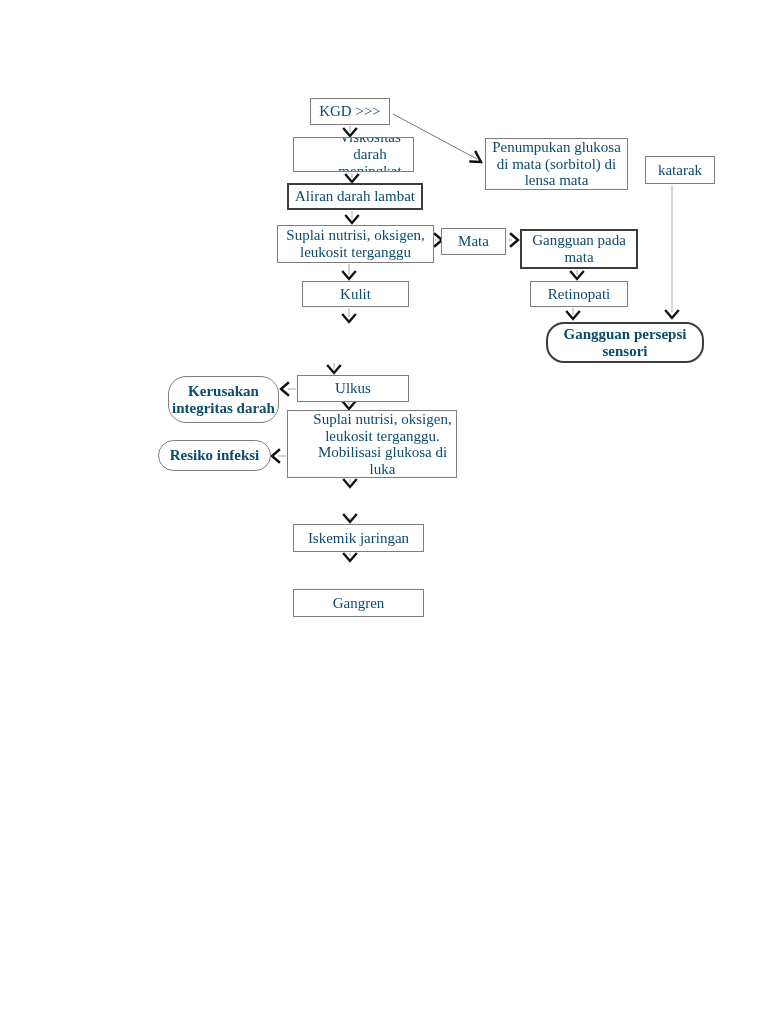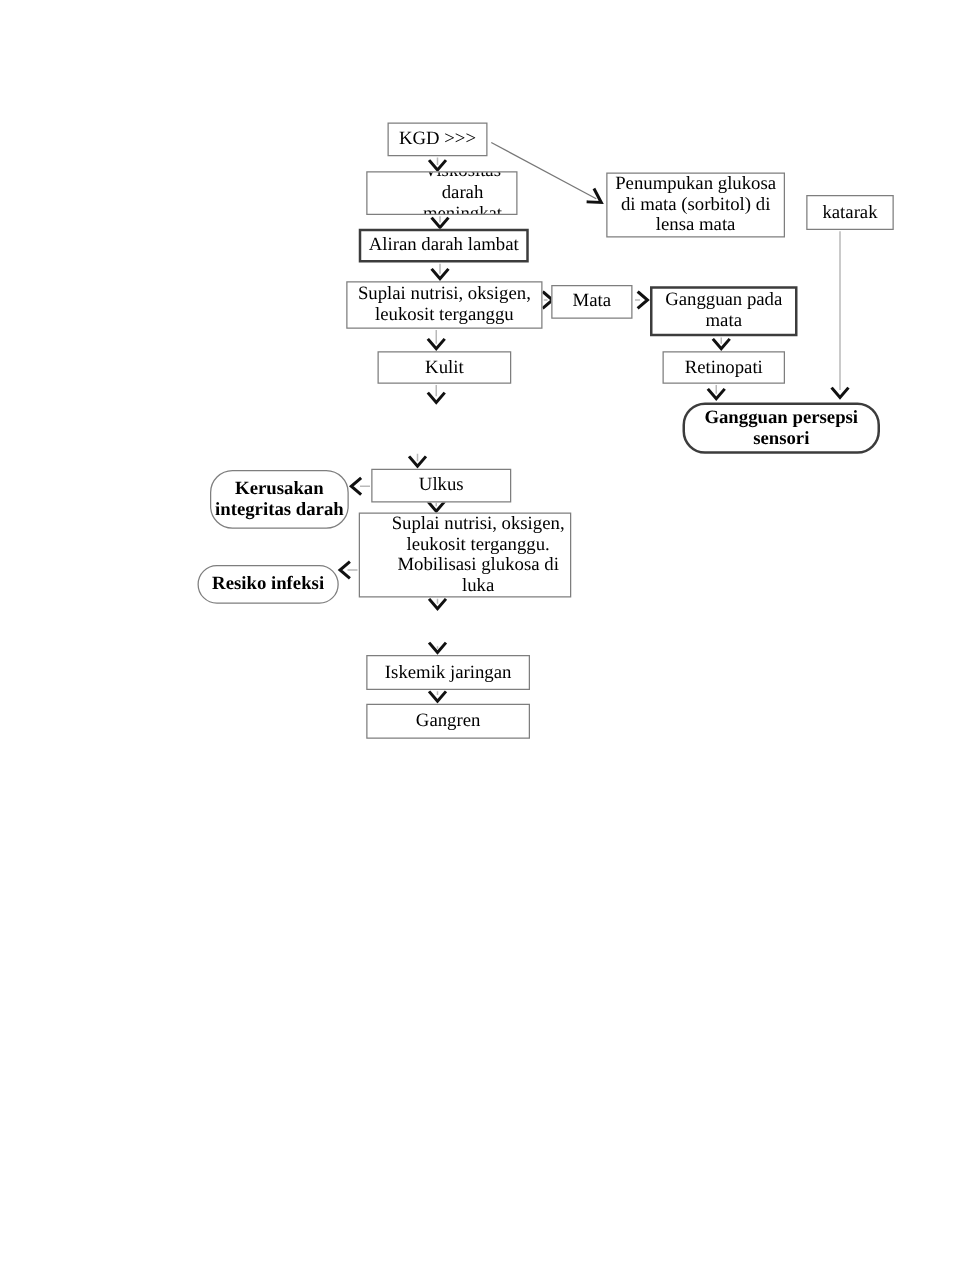--- a/index.html
+++ b/index.html
@@ -2,45 +2,45 @@
 <html><head>
 <meta charset="utf-8">
 <style>
   html,body{margin:0;padding:0;background:#ffffff;}
   .page{position:relative;width:768px;height:1024px;background:#ffffff;overflow:hidden;
         font-family:"Liberation Serif", serif;}
   .connectors{position:absolute;left:0;top:0;width:768px;height:1024px;pointer-events:none;}
   .node{position:absolute;box-sizing:border-box;background:#ffffff;
         border:1.5px solid #7e7e7e;
         display:flex;align-items:center;justify-content:center;
-        text-align:center;color:#000000;font-size:15px;line-height:1.12;
+        text-align:center;color:#0c4a6e;font-size:15px;line-height:1.12;
         padding:1px 3px;overflow:hidden;}
   .node.dark{border-color:#3c3c3c;border-width:2px;}
   .node.bold{font-weight:bold;border-radius:18px;}
 
   
   .n-kgd        {left:310px;top: 98px;width: 80px;height:27px;}
   .n-viskositas {left:293px;top:137px;width:121px;height:35px;padding-left:36px;}
   .n-aliran     {left:287px;top:183px;width:136px;height:27px;}
   .n-suplai1    {left:277px;top:225px;width:157px;height:38px;}
   .n-mata       {left:441px;top:228px;width: 65px;height:27px;}
   .n-penumpukan {left:485px;top:138px;width:143px;height:52px;}
   .n-katarak    {left:645px;top:156px;width: 70px;height:28px;}
   .n-iskemikmata{left:520px;top:229px;width:118px;height:40px;}
   .n-retinopati {left:530px;top:281px;width: 98px;height:26px;}
   .n-gangguan   {left:546px;top:322px;width:158px;height:41px;}
   .n-kulit      {left:302px;top:281px;width:107px;height:26px;}
   .n-perubahan  {left:277px;top:324px;width:157px;height:38px;}
   .n-kerusakan  {left:168px;top:376px;width:111px;height:47px;}
   .n-ulkus      {left:297px;top:375px;width:112px;height:27px;}
   .n-suplai2    {left:287px;top:410px;width:170px;height:68px;line-height:1.1;padding-left:24px;}
-  .n-resiko     {left:158px;top:440px;width:113px;height:31px;margin-top:12px;}
+  .n-resiko     {left:158px;top:440px;width:113px;height:31px;}
   .n-luka       {left:293px;top:489px;width:131px;height:27px;}
   .n-iskemikjar {left:293px;top:524px;width:131px;height:28px;}
-  .n-gangren    {left:293px;top:563px;width:131px;height:28px;}
+  .n-gangren    {left:293px;top:589px;width:131px;height:28px;}
 
   .stem{stroke:#b9b9b9;stroke-width:1.2;fill:none;}
   .stem-dark{stroke:#777777;stroke-width:1;fill:none;}
   .head{stroke:#111111;stroke-width:2.4;fill:none;stroke-linecap:square;stroke-linejoin:miter;}
 </style>
 </head>
 <body>
 
 <div class="page">
 

